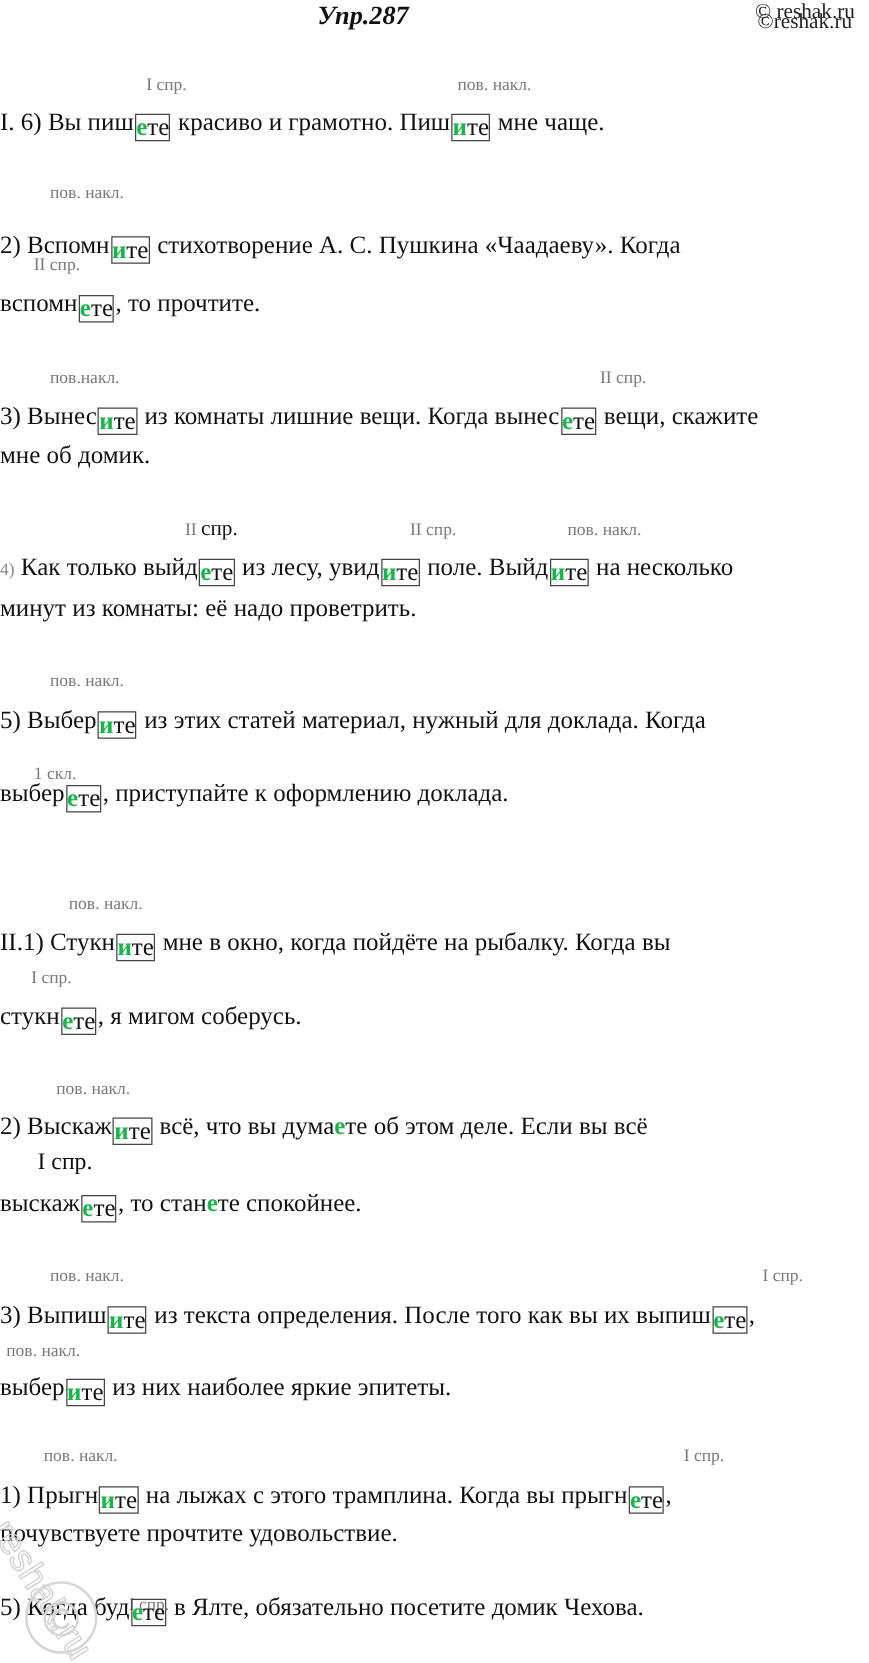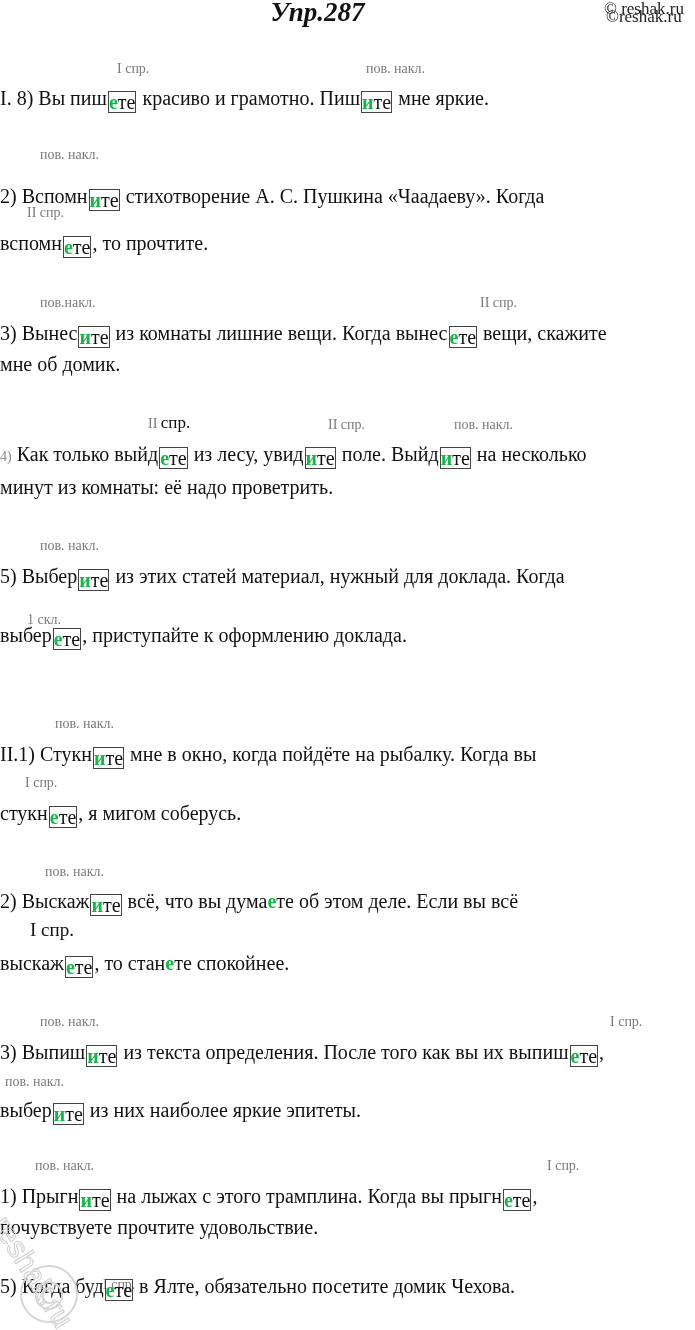--- a/index.html
+++ b/index.html
@@ -3,21 +3,21 @@
   <meta charset="utf-8">
   <style>
     html, body { margin: 0; padding: 0; background: #ffffff; }
     body {
       width: 695px; height: 1330px; position: relative; overflow: hidden;
       font-family: "Liberation Serif", "DejaVu Serif", serif;
       color: #111111;
     }
     .title {
       position: absolute; top: 0px; left: 0; width: 581px; text-align: center;
-      font-size: 27px; font-weight: bold; font-style: italic; line-height: 24px; margin-left: 27px;
+      font-size: 21px; font-weight: bold; font-style: italic; line-height: 24px;
     }
     .wm-top { position: absolute; font-size: 17px; line-height: 17px; color: #222; }
     .wm-top.a { top: 0px; left: 604px; }
     .wm-top.b { top: 8px; left: 606px; }
     .line {
       position: absolute; left: 0; font-size: 20px; line-height: 24px; white-space: nowrap;
     }
     .ann {
       position: absolute; font-size: 14px; line-height: 16px; color: #7a7a7a; white-space: nowrap;
     }
@@ -42,21 +42,21 @@
 </head>
 <body>
 
 <div class="title">Упр.287</div>
 <div class="wm-top a">© reshak.ru</div>
 <div class="wm-top b">©reshak.ru</div>
 
 <div class="ann" style="top:61px;left:117px">I спр.</div>
 <div class="ann" style="top:61px;left:366px">пов. накл.</div>
 <div class="line" style="top:86px">
-  <span>I. 8) Вы пиш</span><span class="box"><span class="g">е</span><span>те</span></span><span> красиво и грамотно. Пиш</span><span class="box"><span class="g">и</span><span>те</span></span><span> мне яркие.</span>
+  <span>I. 6) Вы пиш</span><span class="box"><span class="g">е</span><span>те</span></span><span> красиво и грамотно. Пиш</span><span class="box"><span class="g">и</span><span>те</span></span><span> мне чаще.</span>
 </div>
 
 <div class="ann" style="top:147px;left:40px">пов. накл.</div>
 <div class="line" style="top:184px">
   <span>2) Вспомн</span><span class="box"><span class="g">и</span><span>те</span></span><span> стихотворение А. С. Пушкина «Чаадаеву». Когда</span>
 </div>
 <div class="ann" style="top:205px;left:27px">II спр.</div>
 <div class="line" style="top:231px">
   <span>вспомн</span><span class="box"><span class="g">е</span><span>те</span></span><span>, то прочтите.</span>
 </div>

